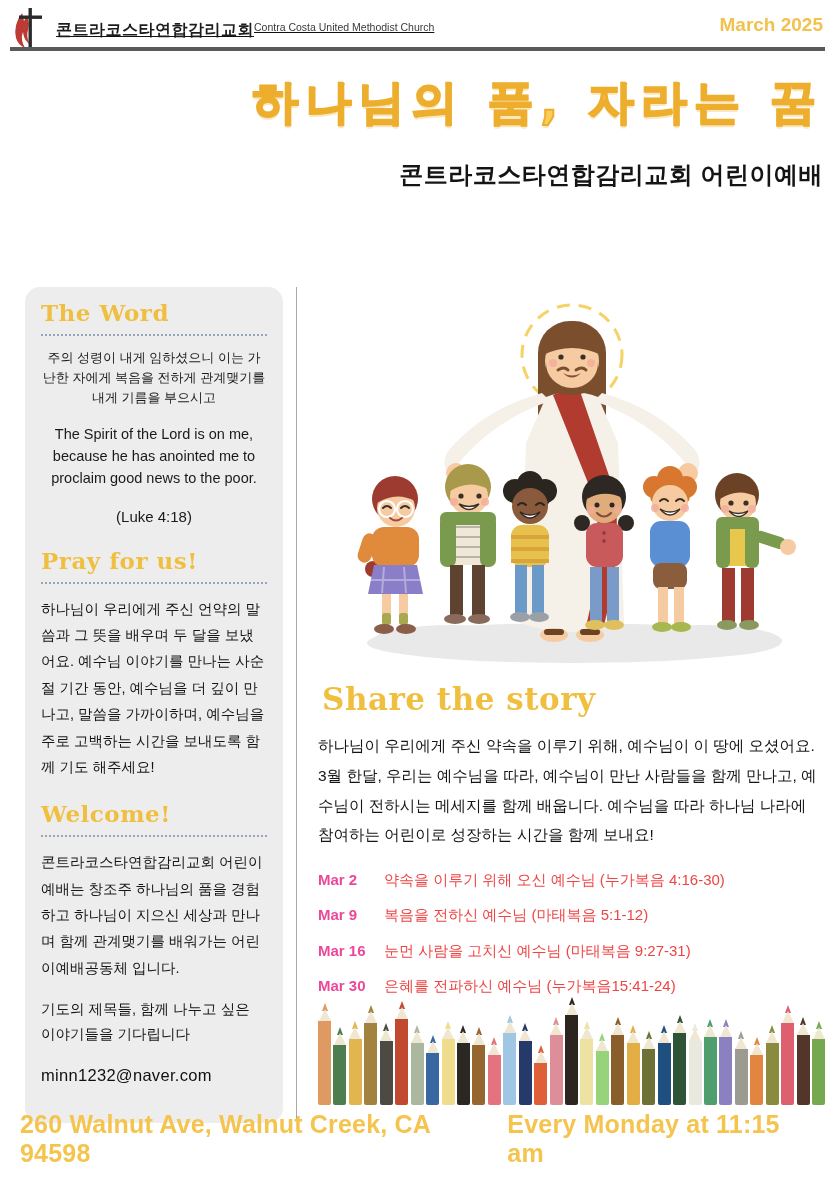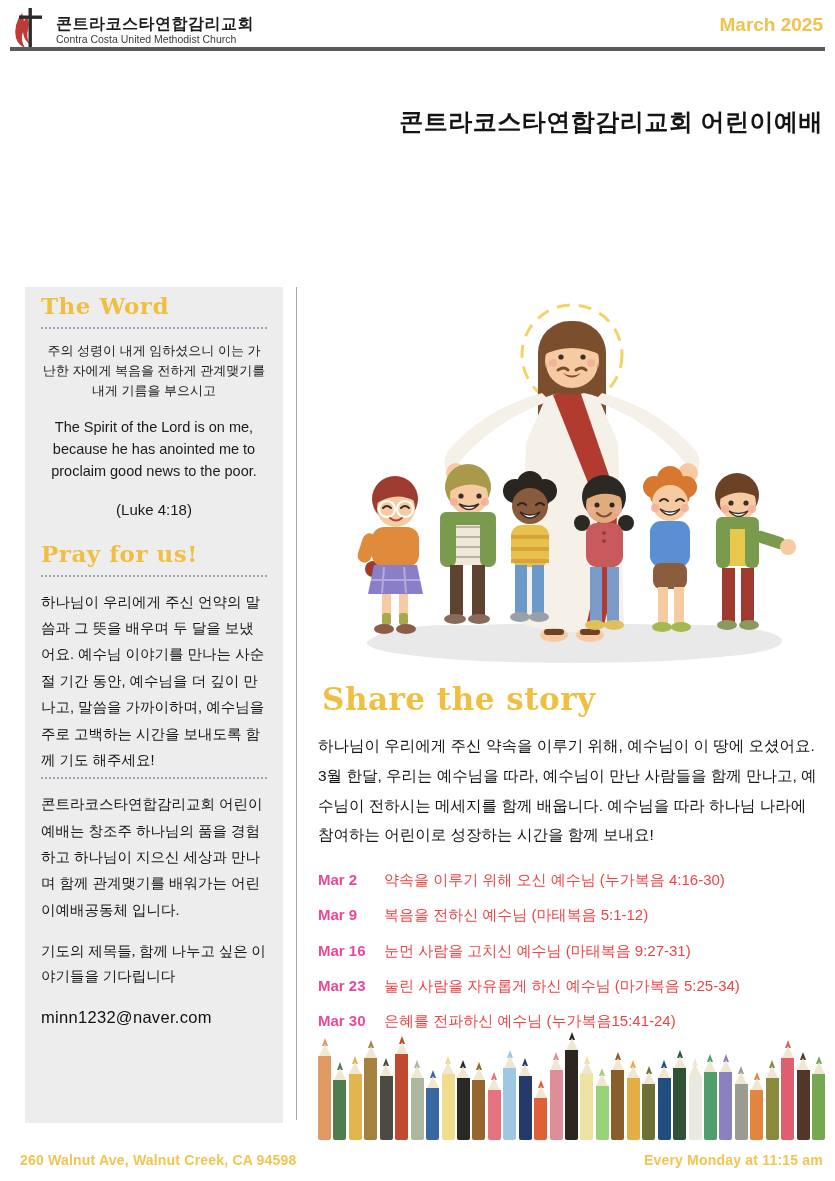--- a/index.html
+++ b/index.html
@@ -2,51 +2,51 @@
 <html><head>
 <meta charset="utf-8">
 <style>
   html,body{margin:0;padding:0;}
   body{
     width:835px;height:1181px;position:relative;background:#ffffff;
     font-family:"Liberation Sans",sans-serif;color:#111;overflow:hidden;
   }
   
   .logo-wrap{position:absolute;left:10px;top:7px;display:flex;align-items:center;gap:6px;}
-  .logo-names{display:flex;flex-direction:column;line-height:1.15;}
+  .logo-names{display:flex;flex-direction:row;line-height:1.15;text-decoration:underline;}
   .church-ko{font-size:16px;font-weight:bold;color:#1c1c1c;letter-spacing:.5px;}
   .church-en{font-size:10.5px;color:#3a3a3a;}
   .header-rule{position:absolute;left:10px;right:10px;top:47px;height:4px;background:#595a5c;}
   .issue-date{position:absolute;right:12px;top:14px;font-size:19px;font-weight:bold;color:#f2c14e;margin-left:20px;}
   
   .title-block{position:absolute;right:12px;top:76px;text-align:right;}
   .main-title{
     font-size:46px;font-weight:800;letter-spacing:7px;line-height:1.15;
     color:#f9ce58;-webkit-text-stroke:2px #eeae2d;
     text-shadow:0 3px 0 rgba(238,174,45,.30);
     font-family:"DejaVu Sans",sans-serif;
   }
   .sub-title{margin-top:30px;font-size:24px;font-weight:bold;color:#141414;letter-spacing:.5px;}
   
   .sidebar{
     position:absolute;left:25px;top:287px;width:258px;height:836px;
-    background:#ededee;box-sizing:border-box;padding:5px 16px;overflow:hidden;
+    background:#ededee;box-sizing:border-box;padding:12px 16px;overflow:hidden;border-radius:15px;
   }
   .section-heading{
     font-family:"DejaVu Serif",serif;font-weight:bold;font-size:23px;
     color:#f0bf40;margin:0 0 8px 0;letter-spacing:.5px;
   }
   .dotted{border-top:2px dotted #97a5bb;height:0;margin:4px 0 12px 0;}
   .verse-ko{text-align:center;font-size:13px;line-height:1.55;margin:2px 0 0 0;color:#1a1a1a;}
   .verse-en{text-align:center;font-size:14.5px;line-height:1.5;margin:16px 0 0 0;color:#1a1a1a;}
   .verse-ref{text-align:center;font-size:15px;margin:18px 0 0 0;color:#1a1a1a;}
   .pray-heading{margin-top:22px;}
   .side-body{font-size:14.5px;line-height:1.82;margin:0;color:#151515;}
   .welcome-heading{margin-top:20px;}
-  .side-body2{font-size:14.5px;line-height:1.7;margin:16px 0 0 0;color:#151515;font-family:Liberation Serif, serif;}
+  .side-body2{font-size:14.5px;line-height:1.7;margin:16px 0 0 0;color:#151515;}
   .email{font-size:16.5px;margin-top:20px;color:#111;letter-spacing:.3px;}
   .divider-v{position:absolute;left:296px;top:287px;width:1px;height:833px;background:#a9a9a9;}
   
   .main-col{position:absolute;left:318px;top:287px;width:507px;}
   .hero-svg{display:block;margin:4px auto 0 auto;}
   .story-heading{
     font-family:"DejaVu Serif",serif;font-weight:bold;font-size:31px;
     color:#f0bf40;margin:14px 0 14px 4px;letter-spacing:.5px;
   }
   .story-body{font-size:15.5px;line-height:1.92;margin:0;color:#141414;}
@@ -57,21 +57,21 @@
   
   .pencils{margin-top:14px;height:94px;display:flex;align-items:flex-end;justify-content:space-between;}
   .pencil{display:flex;flex-direction:column;align-items:center;}
   .p-tip{width:0;height:0;border-left:3.5px solid transparent;border-right:3.5px solid transparent;border-bottom-width:8px;border-bottom-style:solid;}
   .p-wood{width:0;height:0;border-left:6.5px solid transparent;border-right:6.5px solid transparent;border-bottom:12px solid #efe7d2;margin-top:-2px;}
   .p-body{width:13px;border-radius:0 0 2px 2px;}
   
   .footer{
     position:absolute;left:20px;right:12px;bottom:13px;
     display:flex;justify-content:space-between;align-items:center;
-    font-size:14px;font-weight:bold;color:#f4c44e;letter-spacing:.2px;
+    font-size:25px;font-weight:bold;color:#f4c44e;letter-spacing:.2px;
   }
 </style>
 </head>
 <body>
 
 <div class="logo-wrap">
   <span>
     <svg width="40" height="42" viewBox="0 0 40 42">
       <path d="M12,6 Q3,18 6,31 Q8,38 15,41 Q10,32 13,25 Q16,17 12,6 Z" fill="#be3a34"></path>
       <path d="M16.5,9 Q11,18 13.5,28 Q15,34 19.5,37 Q16,29 18,23 Q20,15 16.5,9 Z" fill="#be3a34"></path>
@@ -81,34 +81,36 @@
   </span>
   <span class="logo-names">
     <span class="church-ko">콘트라코스타연합감리교회</span>
     <span class="church-en">Contra Costa United Methodist Church</span>
   </span>
 </div>
 <div class="issue-date">March 2025</div>
 <div class="header-rule"></div>
 
 <div class="title-block">
+  <div class="main-title">하나님의 품, 자라는 꿈</div>
   <div class="sub-title">콘트라코스타연합감리교회 어린이예배</div>
 </div>
 
 <div class="sidebar">
   <div class="section-heading">The Word</div>
   <div class="dotted"></div>
   <p class="verse-ko">주의 성령이 내게 임하셨으니 이는 가난한 자에게 복음을 전하게 관계맺기를 내게 기름을 부으시고</p>
   <p class="verse-en">The Spirit of the Lord is on me, because he has anointed me to proclaim good news to the poor.</p>
   <p class="verse-ref">(Luke 4:18)</p>
 
   <div class="section-heading pray-heading">Pray for us!</div>
   <div class="dotted"></div>
   <p class="side-body">하나님이 우리에게 주신 언약의 말씀과 그 뜻을 배우며 두 달을 보냈어요. 예수님 이야기를 만나는 사순절 기간 동안, 예수님을 더 깊이 만나고, 말씀을 가까이하며, 예수님을 주로 고백하는 시간을 보내도록 함께 기도 해주세요!</p>
 
+  <div class="section-heading welcome-heading">Welcome!</div>
   <div class="dotted"></div>
   <p class="side-body">콘트라코스타연합감리교회 어린이예배는 창조주 하나님의 품을 경험하고 하나님이 지으신 세상과 만나며 함께 관계맺기를 배워가는 어린이예배공동체 입니다.</p>
   <p class="side-body2">기도의 제목들, 함께 나누고 싶은 이야기들을 기다립니다</p>
   <div class="email">minn1232@naver.com</div>
 </div>
 <div class="divider-v"></div>
 
 <div class="main-col">
 
   <svg class="hero-svg" width="488" height="376" viewBox="0 0 480 376">
@@ -277,24 +279,20 @@
     </div>
     <div class="sched-row">
       <span class="sched-date">Mar 9</span>
       <span class="sched-title">복음을 전하신 예수님 (마태복음 5:1-12)</span>
     </div>
     <div class="sched-row">
       <span class="sched-date">Mar 16</span>
       <span class="sched-title">눈먼 사람을 고치신 예수님 (마태복음 9:27-31)</span>
     </div>
     <div class="sched-row">
-      <span class="sched-date">Mar 23</span>
-      <span class="sched-title">눌린 사람을 자유롭게 하신 예수님 (마가복음 5:25-34)</span>
-    </div>
-    <div class="sched-row">
       <span class="sched-date">Mar 30</span>
       <span class="sched-title">은혜를 전파하신 예수님 (누가복음15:41-24)</span>
     </div>
   </div>
 
   <div class="pencils" id="pencils">
       <div class="pencil">
         <div class="p-tip" style="border-bottom-color: rgb(222, 154, 98);"></div>
         <div class="p-wood"></div>
         <div class="p-body" style="background: rgb(222, 154, 98); height: 84px;"></div>

